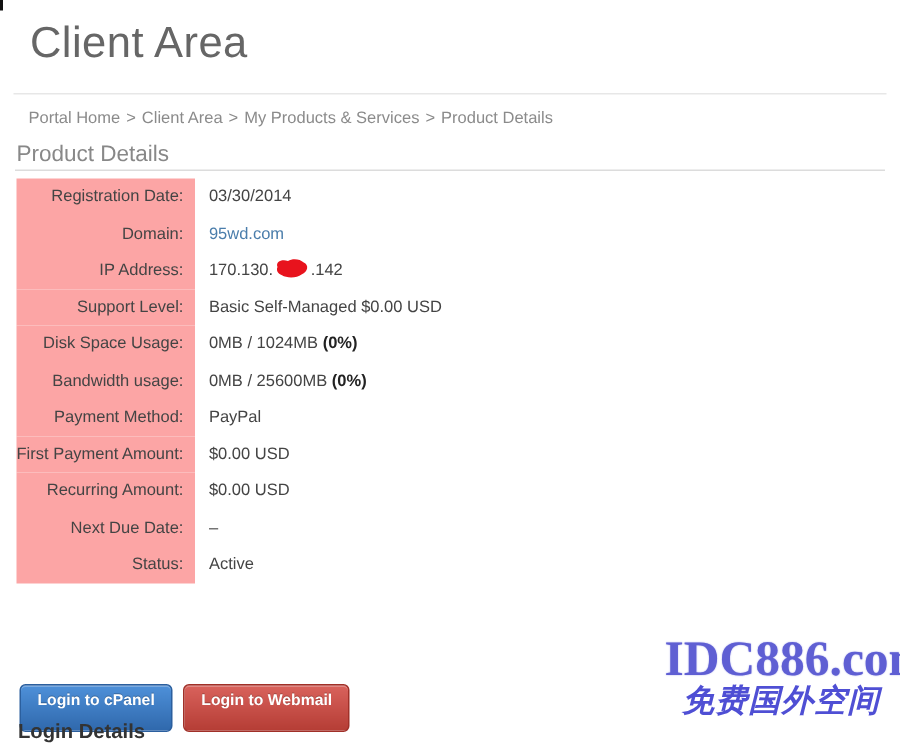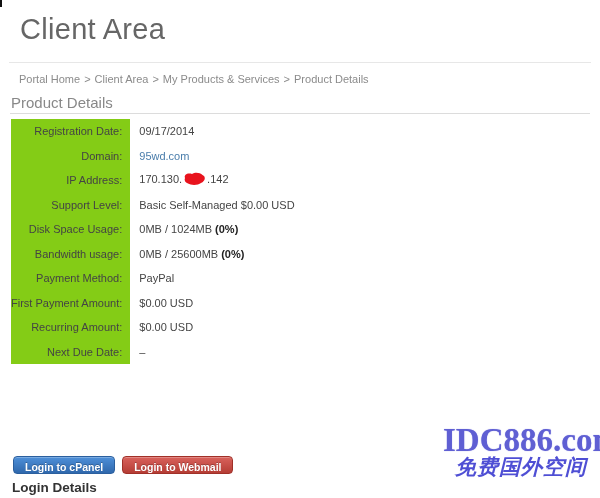--- a/index.html
+++ b/index.html
@@ -24,38 +24,38 @@
     position:absolute; left:11px; top:94px;
     font-size:15px; font-weight:400; color:#888;
   }
   .divider-section { position:absolute; top:113px; left:10px; right:10px; height:1px; background:#dcdcdc; }
 
   table.details {
     position:absolute; left:11px; top:119px; width:579px;
     border-collapse:collapse; font-size:11px;
   }
   table.details th {
-    width:116px; background:#84cc16; color:#444;
+    width:116px; background:#fca5a5; color:#444;
     font-weight:400; text-align:right;
     padding:0 8px 0 0; height:24.5px; vertical-align:middle;
     white-space:nowrap;
   }
   table.details td {
     padding:0 0 0 9px; height:24.5px; vertical-align:middle; color:#444;
     white-space:nowrap;
   }
   table.details td strong { color:#222; }
   table.details a { color:#4a7dab; text-decoration:none; }
 
   .redaction-blob { display:inline-block; vertical-align:-3px; margin:0 1px; }
 
   .btn-row { position:absolute; left:13px; top:456px; display:flex; gap:7px; }
   .btn {
     font-family:inherit; font-size:10.5px; font-weight:bold; color:#fff;
-    padding:4px 11px 0; border-radius:4px; cursor:pointer;
+    padding:4px 11px 14px; border-radius:4px; cursor:pointer;
     text-shadow:0 -1px 0 rgba(0,0,0,0.25);
     box-shadow:inset 0 1px 0 rgba(255,255,255,0.25);
   }
   .btn-cpanel  { background:linear-gradient(#4e90d9,#2f68ac); border:1px solid #2b5f9e; }
   .btn-webmail { background:linear-gradient(#d9625c,#b53d35); border:1px solid #a03028; }
 
   .login-details-title {
     position:absolute; left:12px; top:480px;
     font-size:13.5px; font-weight:bold; color:#333;
   }
@@ -86,21 +86,21 @@
 
 <div class="breadcrumb"><a href="#">Portal Home</a><span class="sep">&gt;</span><a href="#">Client Area</a><span class="sep">&gt;</span><a href="#">My Products &amp; Services</a><span class="sep">&gt;</span><a href="#">Product Details</a></div>
 
 <h2 class="section-title">Product Details</h2>
 <div class="divider-section"></div>
 
 <table class="details">
   <tbody>
       <tr>
         <th>Registration Date:</th>
-        <td>09/17/2014</td>
+        <td>03/30/2014</td>
       </tr>
       <tr>
         <th>Domain:</th>
         <td><a href="#">95wd.com</a></td>
       </tr>
       <tr>
         <th>IP Address:</th>
         <td><span>170.130.</span><span class="redaction-blob"><svg width="23" height="14" viewBox="0 0 23 14" xmlns="http://www.w3.org/2000/svg">
               <path fill="#e8131d" d="M2,6 C0.5,2.5 5,0.5 9,2 C12,0 17,0.5 19.5,3 C23,4.5 22.5,9 18,11 C15,13.5 8,13.5 5,11.5 C2,10.5 1,8 2,6 Z"></path>
             </svg></span><span>.142</span></td>
@@ -126,20 +126,24 @@
         <td>$0.00 USD</td>
       </tr>
       <tr>
         <th>Recurring Amount:</th>
         <td>$0.00 USD</td>
       </tr>
       <tr>
         <th>Next Due Date:</th>
         <td>–</td>
       </tr>
+      <tr>
+        <th>Status:</th>
+        <td>Active</td>
+      </tr>
     </tbody>
 </table>
 
 <div class="btn-row">
   <button class="btn btn-cpanel">Login to cPanel</button>
   <button class="btn btn-webmail">Login to Webmail</button>
 </div>
 
 <h2 class="login-details-title">Login Details</h2>
 

